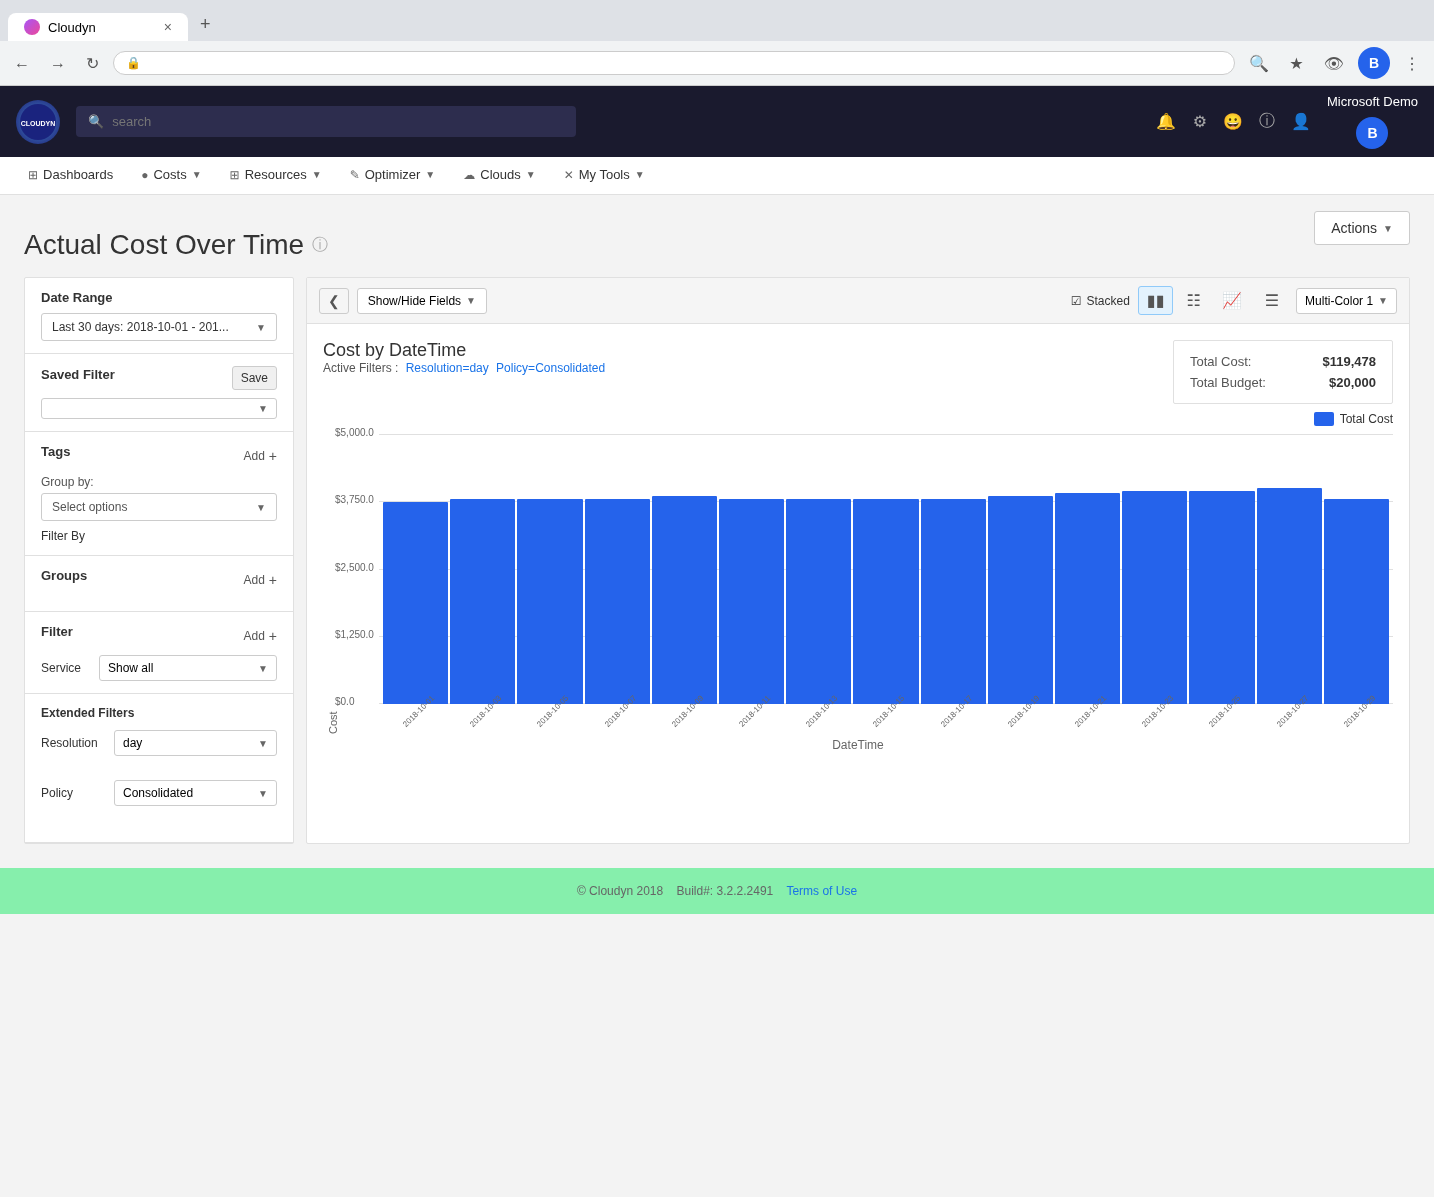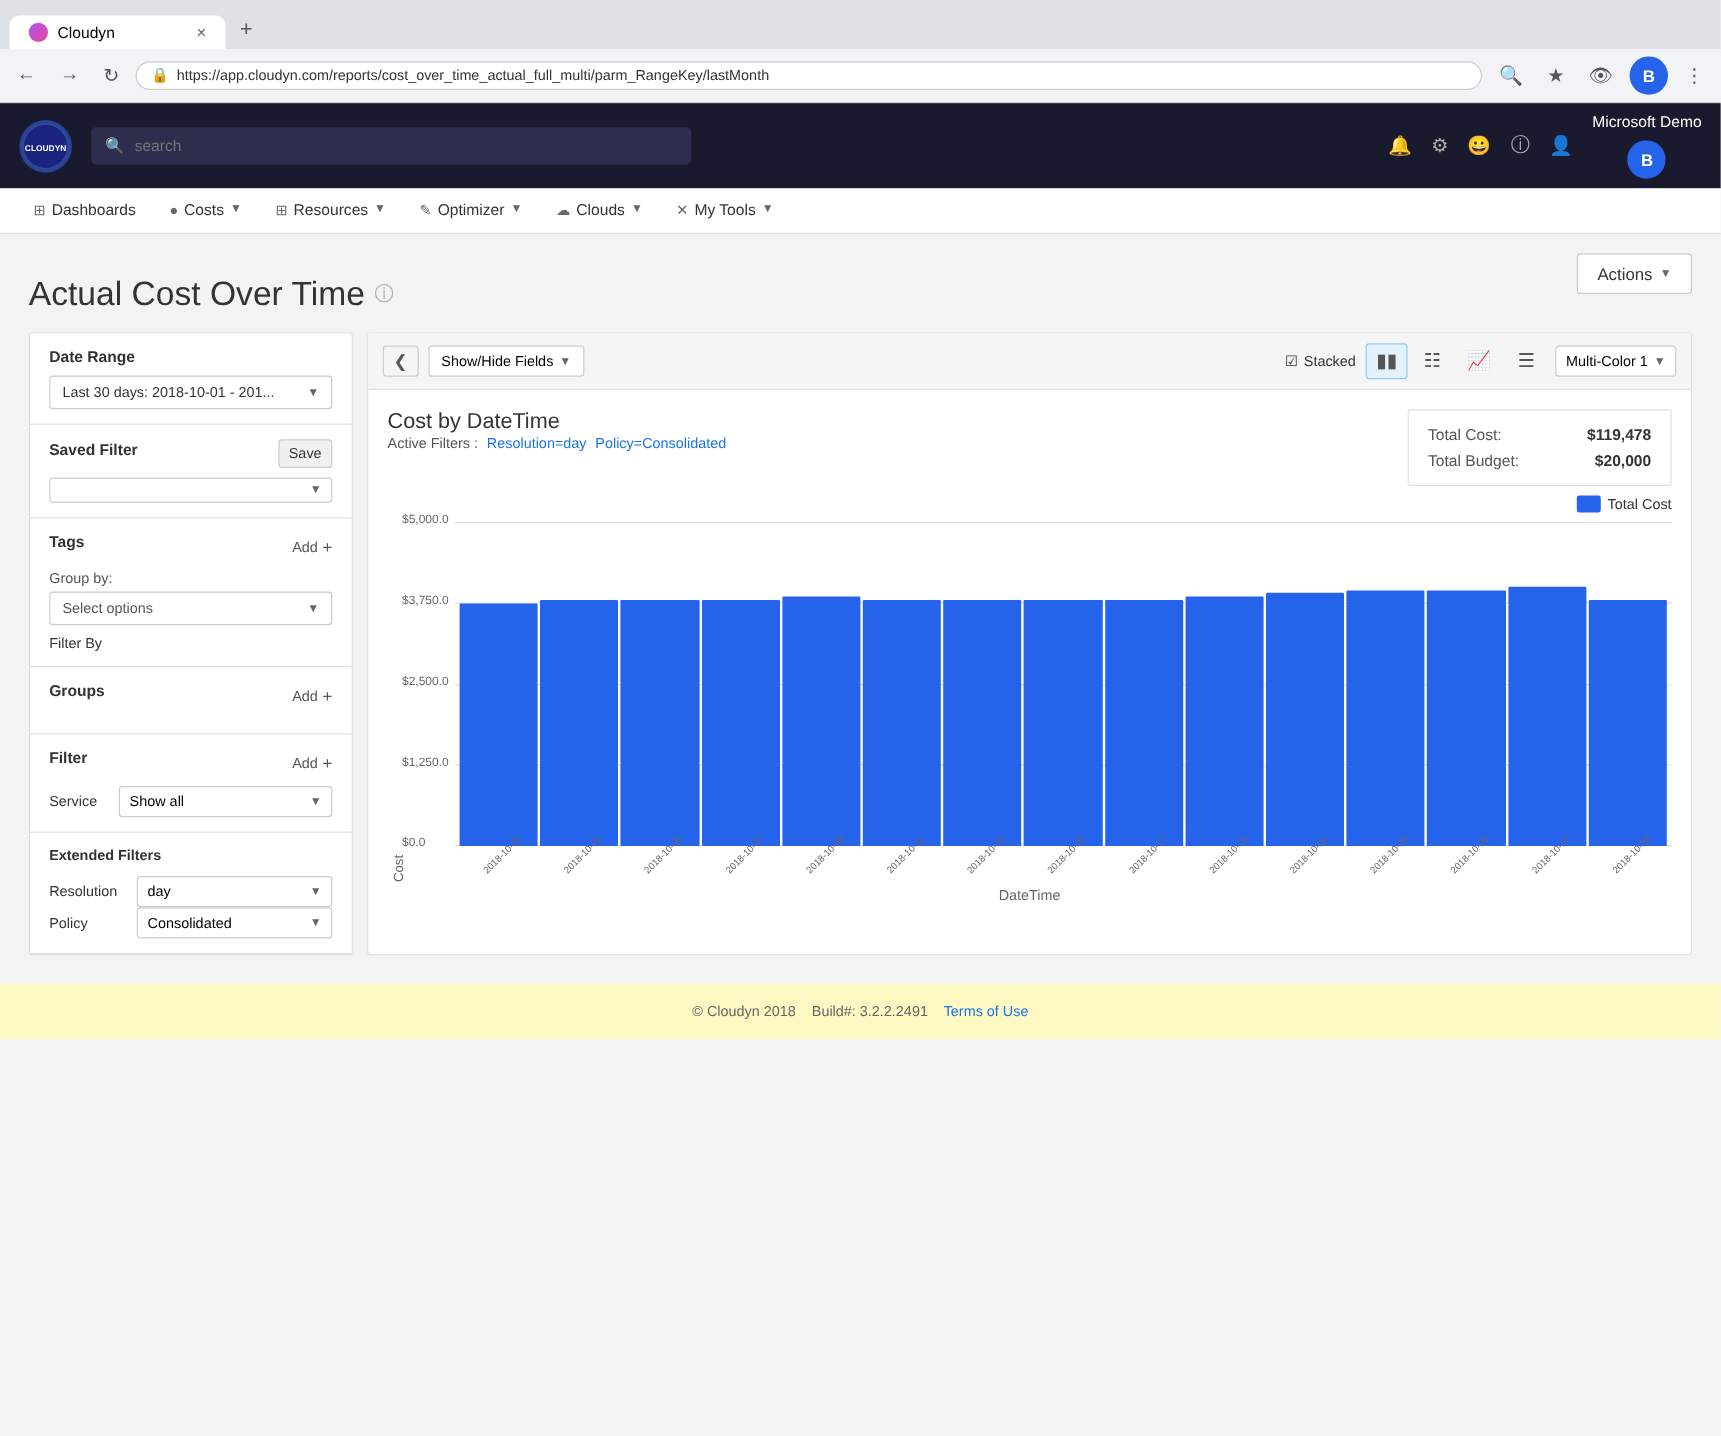--- a/index.html
+++ b/index.html
@@ -54,21 +54,21 @@
     .date-range-selector { background: white; border: 1px solid #ccc; border-radius: 3px; padding: 6px 10px; width: 100%; font-size: 12px; color: #333; cursor: pointer; display: flex; justify-content: space-between; align-items: center; }
     .save-btn { background: #f0f0f0; border: 1px solid #ccc; border-radius: 3px; padding: 4px 8px; cursor: pointer; font-size: 12px; color: #333; }
     .filter-dropdown { flex: 1; background: white; border: 1px solid #ccc; border-radius: 3px; padding: 4px 8px; font-size: 12px; cursor: pointer; display: flex; justify-content: space-between; align-items: center; }
     .group-by-label { font-size: 12px; color: #555; margin-bottom: 4px; }
     .select-dropdown { width: 100%; background: white; border: 1px solid #ccc; border-radius: 3px; padding: 6px 10px; font-size: 12px; color: #555; cursor: pointer; display: flex; justify-content: space-between; align-items: center; }
     .filter-by-label { font-size: 12px; color: #333; margin-top: 8px; cursor: pointer; }
     .service-filter-row { display: flex; align-items: center; gap: 8px; margin-top: 8px; }
     .service-label { font-size: 12px; color: #333; min-width: 50px; }
     .service-dropdown { flex: 1; background: white; border: 1px solid #ccc; border-radius: 3px; padding: 5px 8px; font-size: 12px; cursor: pointer; display: flex; justify-content: space-between; align-items: center; }
     .extended-filters-title { font-size: 12px; font-weight: 600; color: #333; margin-bottom: 10px; }
-    .filter-row { display: flex; align-items: center; gap: 8px; margin-bottom: 0; }
+    .filter-row { display: flex; align-items: center; gap: 8px; margin-bottom: 24px; }
     .filter-label { font-size: 12px; color: #333; min-width: 65px; }
     .filter-select { flex: 1; background: white; border: 1px solid #ccc; border-radius: 3px; padding: 5px 8px; font-size: 12px; cursor: pointer; display: flex; justify-content: space-between; align-items: center; }
 
     
     .chart-area { flex: 1; margin-left: 12px; background: white; border: 1px solid #e0e0e0; border-radius: 2px; }
     .chart-toolbar { background: #f5f5f5; border-bottom: 1px solid #e0e0e0; padding: 8px 12px; display: flex; align-items: center; gap: 8px; }
     .collapse-btn { background: none; border: 1px solid #ccc; border-radius: 3px; padding: 4px 8px; cursor: pointer; color: #555; font-size: 14px; }
     .show-hide-fields-btn { background: white; border: 1px solid #ccc; border-radius: 3px; padding: 5px 10px; cursor: pointer; font-size: 12px; display: flex; align-items: center; gap: 5px; }
     .toolbar-spacer { flex: 1; }
     .stacked-check { display: flex; align-items: center; gap: 5px; font-size: 12px; color: #333; cursor: pointer; }
@@ -100,21 +100,21 @@
     .y-gridlines { position: absolute; top: 0; left: 40px; right: 0; bottom: 30px; display: flex; flex-direction: column; justify-content: space-between; pointer-events: none; }
     .gridline { border-top: 1px solid #e0e0e0; position: relative; }
     .gridline-label { position: absolute; left: -44px; top: -8px; font-size: 10px; color: #666; white-space: nowrap; }
     .bars-area { position: absolute; top: 0; left: 40px; right: 0; bottom: 30px; display: flex; align-items: flex-end; gap: 2px; padding: 0 4px; }
     .bar { flex: 1; background: #2563eb; border-radius: 1px 1px 0 0; cursor: pointer; transition: opacity 0.2s; }
     .x-axis { position: absolute; bottom: 0; left: 40px; right: 0; height: 30px; display: flex; align-items: flex-start; gap: 2px; padding: 4px 4px 0; }
     .x-label { flex: 1; font-size: 8px; color: #666; text-align: center; transform: rotate(-45deg); transform-origin: top center; white-space: nowrap; overflow: hidden; }
     .x-axis-title { text-align: center; font-size: 12px; color: #666; margin-top: 4px; }
 
     
-    .page-footer { text-align: center; padding: 16px; font-size: 12px; color: #666; background: #fef9c3; margin-top: 8px; }
+    .page-footer { text-align: center; padding: 16px; font-size: 12px; color: #666; background: #86efac; margin-top: 8px; }
     .footer-link { color: #1a73e8; text-decoration: none; }
 
     .chevron { font-size: 10px; color: #666; }
     .plus-icon { font-size: 14px; color: #555; }
   </style>
 </head>
 <body>
 
 <div class="browser-chrome">
   <div class="browser-tabs">
@@ -126,21 +126,20 @@
     <span class="browser-tab-add">+</span>
   </div>
 </div>
 
 <div class="browser-controls">
   <button class="browser-nav-btn">←</button>
   <button class="browser-nav-btn">→</button>
   <button class="browser-nav-btn">↻</button>
   <div class="browser-address-bar">
     <span>🔒</span>
-    <span class="url-text">https://app.cloudyn.com/reports/cost_over_time_actual_full_multi/parm_RangeKey/lastMonth</span>
   </div>
   <div class="browser-toolbar-icons">
     <button class="browser-icon-btn">🔍</button>
     <button class="browser-icon-btn">★</button>
     <button class="browser-icon-btn">👁</button>
     <div class="app-user-avatar">B</div>
     <button class="browser-icon-btn">⋮</button>
   </div>
 </div>
 

